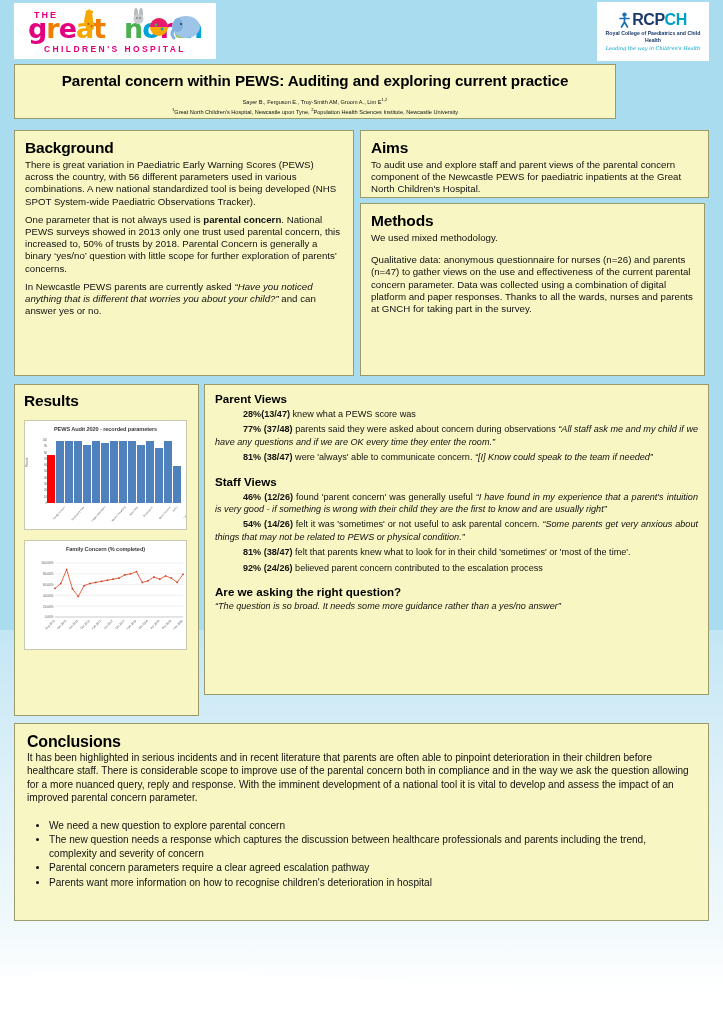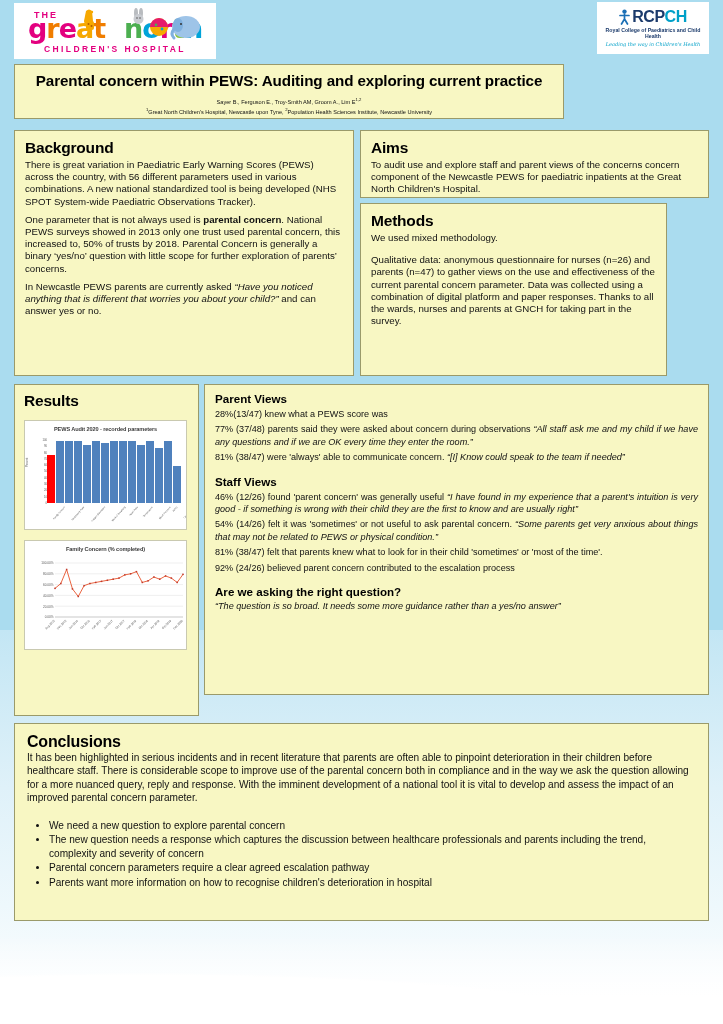--- a/index.html
+++ b/index.html
@@ -57,21 +57,21 @@
   .gnch-word2 span:nth-child(3){ color:#e3007f; }
   .gnch-word2 span:nth-child(4){ color:#8dc63f; }
   .gnch-word2 span:nth-child(5){ color:#00a3d9; }
   .gnch-animals { position:absolute; top:-2px; left:56px; width:130px; height:34px; }
   .gnch-sub {
     font-size: 8.5px; letter-spacing: 2.4px; color: #e3007f; font-weight: bold;
     margin-top: -1px;
   }
   .rcpch-logo {
     position: absolute; right: 14px; top: 2px;
-    width: 112px; height: 52px; background: #ffffff;
+    width: 112px; height: 59px; background: #ffffff;
     display:flex; flex-direction:column; align-items:center; justify-content:center;
     padding: 16px 3px;
   }
   .rcpch-top { display:flex; align-items:center; gap:2px; }
   .rcpch-mark { width: 11px; height: 16px; }
   .rcpch-name { font-size: 16px; font-weight: bold; letter-spacing: -0.5px; line-height: 16px; }
   .rcpch-name .b { color:#1b3a6b; }
   .rcpch-name .c { color:#00a0c8; }
   .rcpch-sub {
     font-size: 5.2px; font-weight: bold; color:#1b3a6b; text-align:center;
@@ -88,34 +88,34 @@
   }
   .panel h2 {
     font-size: 15.5px; font-weight: bold; color: #000;
     margin-bottom: 2px; letter-spacing: -0.2px;
   }
   .panel p { font-size: 9.7px; line-height: 12.2px; color: #111; margin-bottom: 6px; }
   .panel p:last-child { margin-bottom: 0; }
 
   
   .title-banner {
-    position: absolute; left: 14px; top: 64px; width: 550px; height: 55px;
+    position: absolute; left: 14px; top: 64px; width: 602px; height: 55px;
     padding: 7px 10px 5px; text-align: center;
   }
   .title-banner h1 {
     font-size: 15.2px; font-weight: bold; color: #000; line-height: 18px;
     letter-spacing: -0.1px;
   }
   .authors { font-size: 5.6px; line-height: 7.6px; color: #111; margin-top: 6px; }
   .authors sup { font-size: 4.2px; }
 
   
   .col-left  { position: absolute; left: 14px;  top: 130px; width: 340px; height: 246px; padding: 8px 10px; }
   .aims      { position: absolute; left: 360px; top: 130px; width: 349px; height: 68px;  padding: 8px 10px; }
-  .methods   { position: absolute; left: 360px; top: 203px; width: 307px; height: 173px; padding: 8px 10px; }
+  .methods   { position: absolute; left: 360px; top: 203px; width: 345px; height: 173px; padding: 8px 10px; }
 
   .results   { position: absolute; left: 14px;  top: 384px; width: 185px; height: 332px; padding: 7px 9px; }
   .views     { position: absolute; left: 204px; top: 384px; width: 505px; height: 311px; padding: 7px 10px; }
 
   .conclusions { position: absolute; left: 14px; top: 723px; width: 695px; height: 198px; padding: 9px 12px; }
 
   
   .chart-box {
     background:#ffffff; border:1px solid #c9c9b0; margin-top: 10px;
     width: 163px; height: 110px; position: relative; overflow: hidden;
@@ -148,21 +148,21 @@
     transform-origin: right top; white-space: nowrap; text-align: right;
     margin-top: 2px;
   }
   .line-chart-svg { position:absolute; left:0; top:14px; width:163px; height:95px; }
 
   
   .views h3 { font-size: 11.6px; font-weight: bold; margin-bottom: 3px; }
   .views .stat {
     font-size: 9.1px; line-height: 12.4px; margin-bottom: 3px; text-align: justify; color:#111;
   }
-  .views .stat b { font-weight: normal; }
+  .views .stat b { font-weight: bold; margin-left: 28px; }
   .views .stat i { font-style: italic; }
   .views .sec-gap { margin-top: 11px; }
   .views .quote-line { font-size: 9.1px; font-style: italic; color:#111; margin-top: 2px; }
 
   
   .conclusions h2 { font-size: 16px; margin-bottom: 0; }
   .conclusions p { font-size: 10.1px; line-height: 13.4px; text-align: left; }
   .conclusions ul { margin: 14px 0 0 22px; }
   .conclusions li { font-size: 10.1px; line-height: 13.6px; margin-bottom: 1px; color:#111; }
 
@@ -253,21 +253,21 @@
       National PEWS surveys showed in 2013 only one trust used parental concern, this increased to, 50% of trusts by 2018.
       Parental Concern is generally a binary ‘yes/no’ question with little scope for further exploration of parents’ concerns.
     </p>
     <p>
       In Newcastle PEWS parents are currently asked <i>“Have you noticed anything that is different that worries you about your child?”</i> and can answer yes or no.
     </p>
   </div>
 
   <div class="panel aims">
     <h2>Aims</h2>
-    <p>To audit use and explore staff and parent views of the concerns concern component of the Newcastle PEWS for paediatric inpatients at the Great North Children's Hospital.</p>
+    <p>To audit use and explore staff and parent views of the parental concern component of the Newcastle PEWS for paediatric inpatients at the Great North Children's Hospital.</p>
   </div>
 
   <div class="panel methods">
     <h2>Methods</h2>
     <p style="margin-bottom:0">We used mixed methodology.</p>
     <p style="margin-top:10px">Qualitative data: anonymous questionnaire for nurses (n=26) and parents (n=47) to gather views on the use and effectiveness of the current parental concern parameter. Data was collected using a combination of digital platform and paper responses. Thanks to all the wards, nurses and parents at GNCH for taking part in the survey.</p>
   </div>
 
   <div class="panel results">
     <h2>Results</h2>

